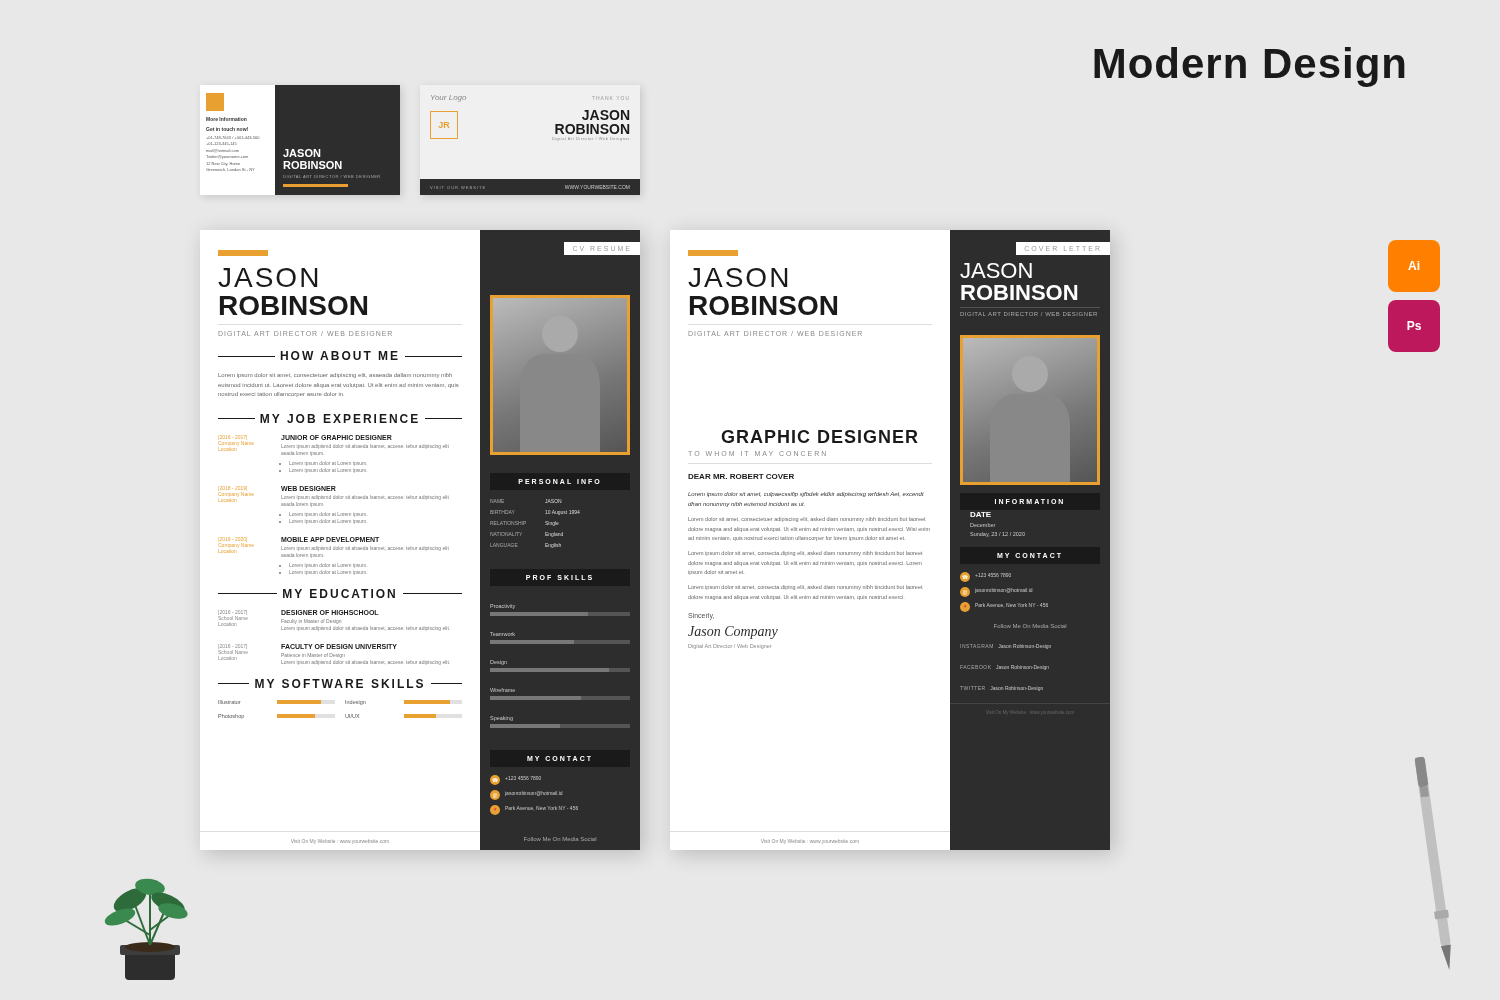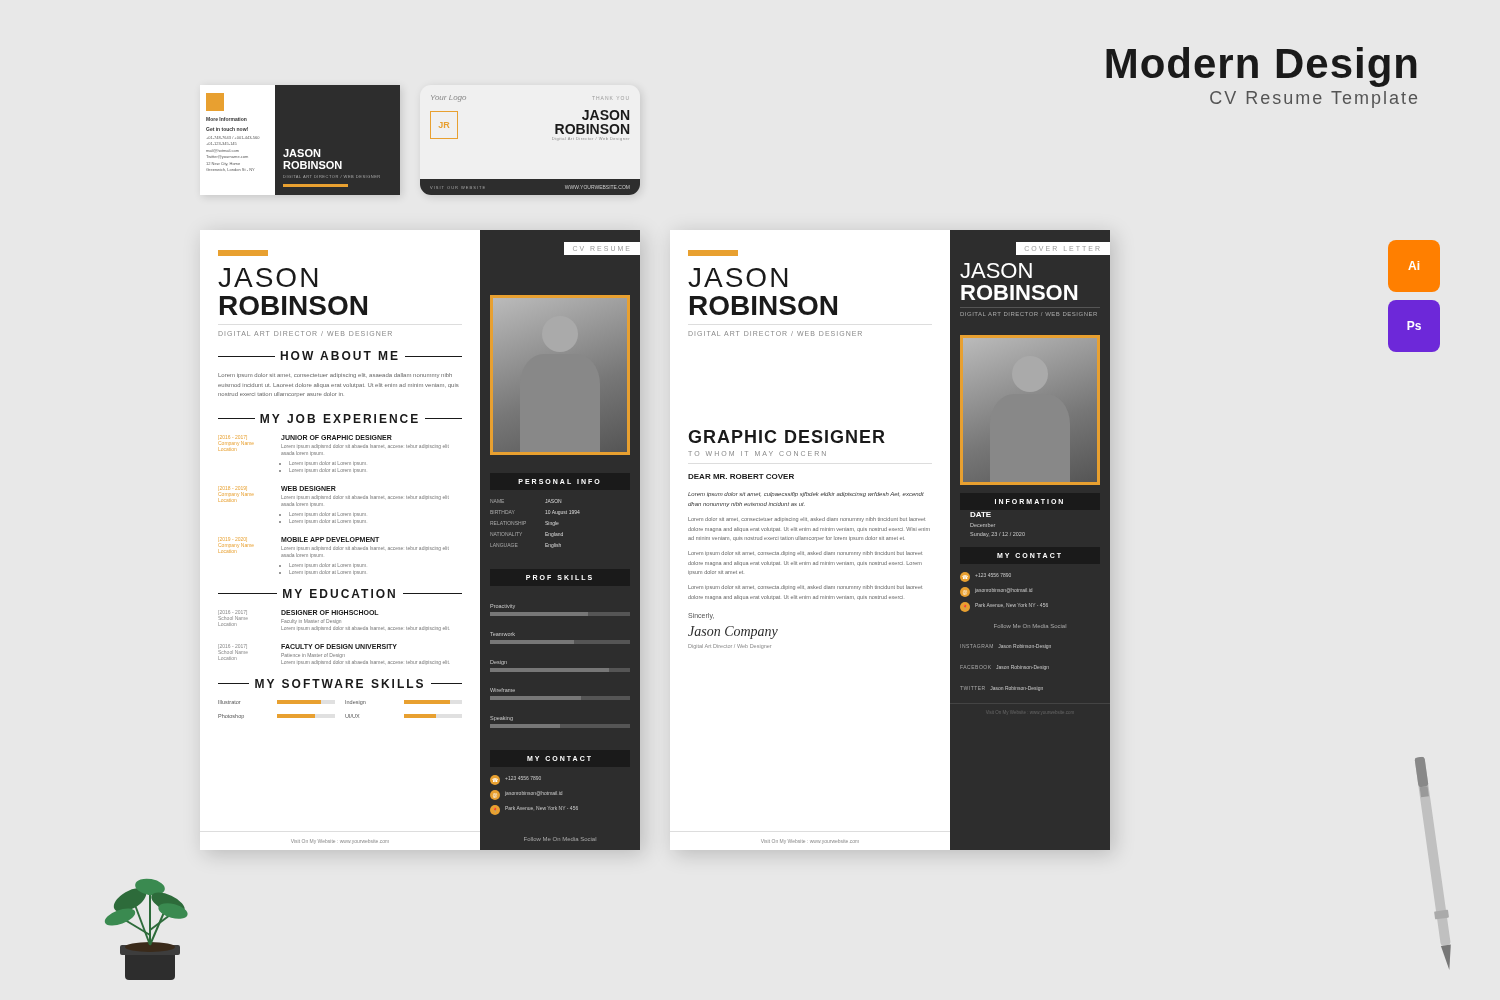--- a/index.html
+++ b/index.html
@@ -9,21 +9,21 @@
       background: #e8e8e8;
       font-family: 'Arial', sans-serif;
       overflow: hidden;
       position: relative;
     }
 
     
     .header-title {
       position: absolute;
       top: 40px;
-      right: 80px;
+      right: 92px;
       text-align: right;
     }
     .header-title h1 {
       font-size: 42px;
       font-weight: 900;
       color: #1a1a1a;
       letter-spacing: 1px;
     }
     .header-title p {
       font-size: 18px;
@@ -45,21 +45,21 @@
       height: 52px;
       display: flex;
       align-items: center;
       justify-content: center;
       font-weight: 900;
       font-size: 12px;
       border-radius: 8px;
       color: white;
     }
     .tool-ai { background: #ff7f00; }
-    .tool-ps { background: #6d28d9; }
+    .tool-ps { background: #be185d; }
 
     
     .cards-row {
       position: absolute;
       top: 85px;
       left: 200px;
       display: flex;
       gap: 20px;
       align-items: flex-start;
     }
@@ -127,21 +127,20 @@
 
     
     .bcard2 {
       width: 220px;
       height: 110px;
       background: #f0f0f0;
       display: flex;
       flex-direction: column;
       overflow: hidden;
       box-shadow: 2px 2px 8px rgba(0,0,0,0.15);
-      border-radius: 11px;
     }
     .bcard2-top {
       display: flex;
       justify-content: space-between;
       align-items: center;
       padding: 8px 10px 4px;
     }
     .bcard2-logo-text {
       font-size: 8px;
       color: #888;
@@ -541,20 +540,21 @@
     }
 
     .cover-gd-title {
       font-size: 18px;
       font-weight: 700;
       color: #1a1a1a;
       text-transform: uppercase;
       letter-spacing: 1px;
       margin-top: 90px;
       margin-bottom: 2px;
+      margin-left: 33px;
     }
     .cover-gd-sub {
       font-size: 7px;
       color: #888;
       letter-spacing: 2px;
       text-transform: uppercase;
       border-bottom: 1px solid #ddd;
       padding-bottom: 6px;
       margin-bottom: 8px;
     }
@@ -684,21 +684,20 @@
       border-top: 1px solid #555;
       padding-top: 3px;
       margin-top: 3px;
     }
   </style>
 </head>
 <body>
 
 <div class="header-title">
   <h1>Modern Design</h1>
-  <p>CV Resume Template</p>
 </div>
 
 <div class="tool-icons">
   <div class="tool-icon tool-ai">
     <span>Ai</span>
   </div>
   <div class="tool-icon tool-ps">
     <span>Ps</span>
   </div>
 </div>

